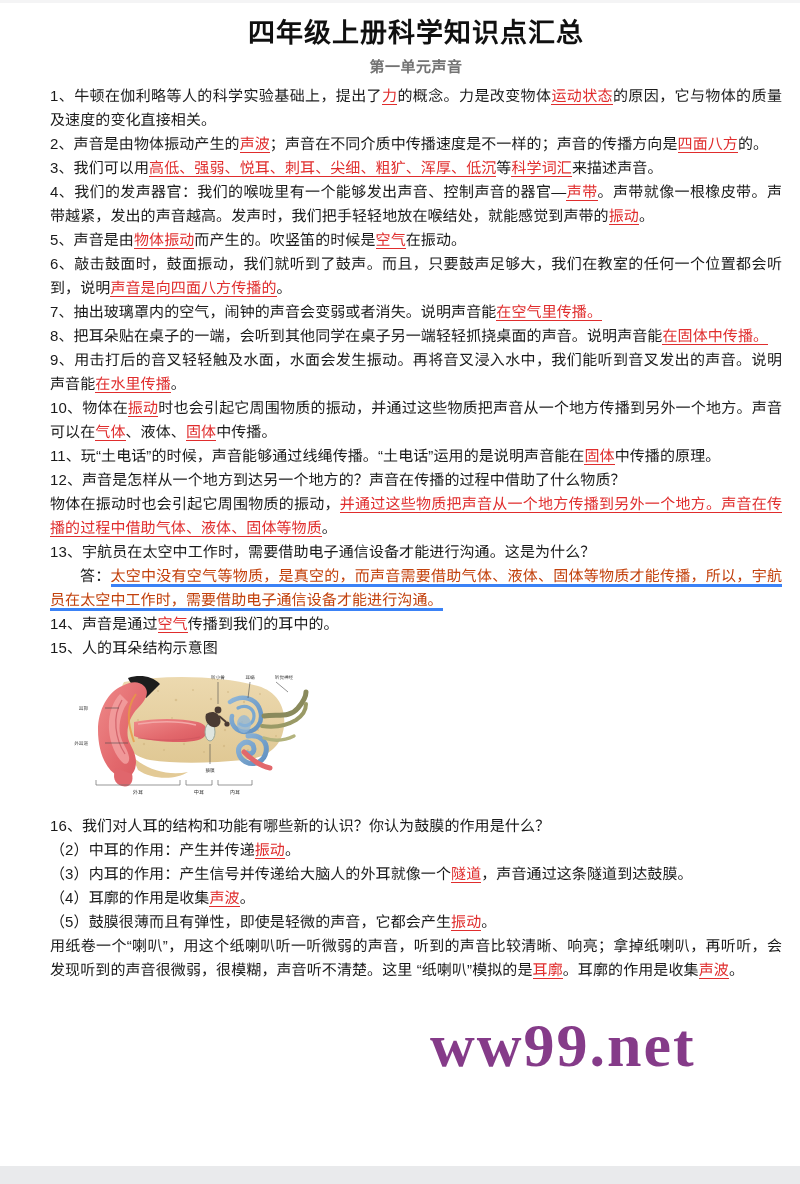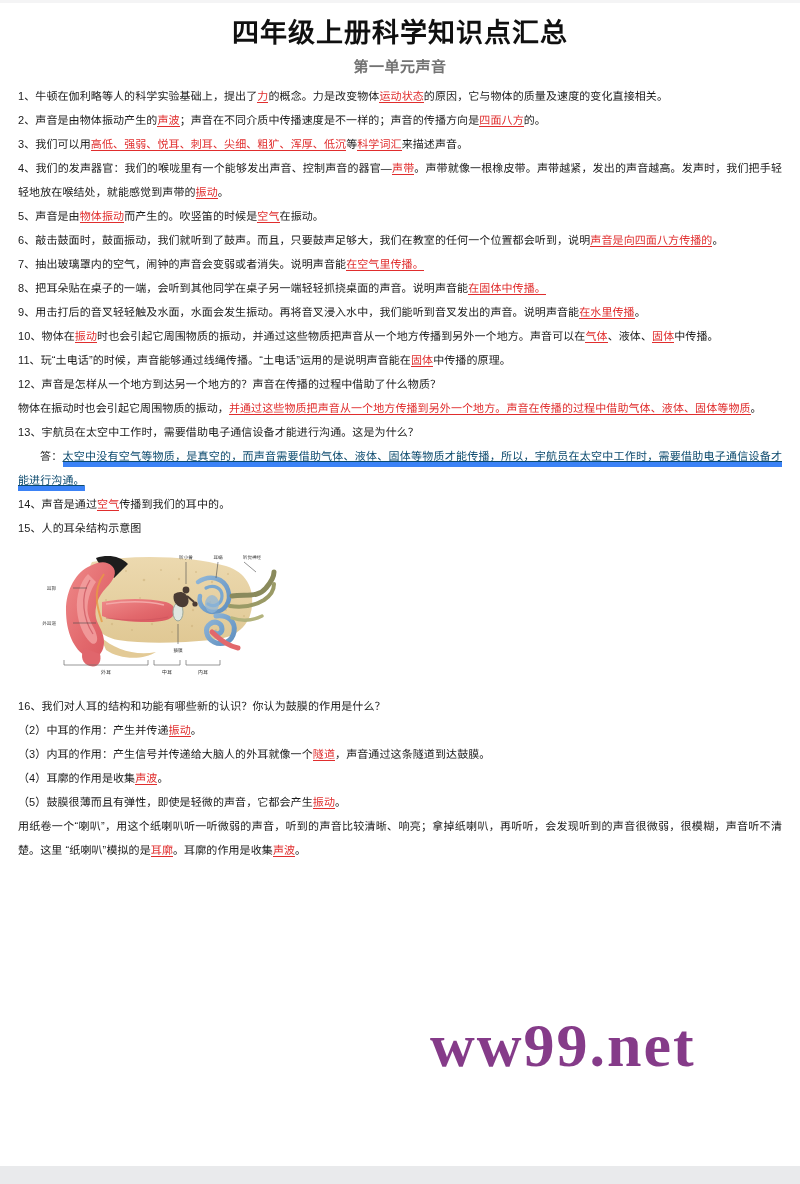--- a/index.html
+++ b/index.html
@@ -35,21 +35,21 @@
     font-weight: 700;
     letter-spacing: 2px;
     color: #701a75;
     opacity: .85;
     white-space: nowrap;
     pointer-events: none;
     z-index: 0;
     font-family: "Liberation Serif", "DejaVu Serif", serif;
   }
 
-  .content { position: relative; z-index: 2; }
+  .content { position: relative; z-index: 2; margin-left: 32px; }
 
   
   .doc-title {
     text-align: center;
     font-size: 27px;
     font-weight: 700;
     letter-spacing: 1px;
     color: #101010;
     margin: 16px 0 4px;
     line-height: 1.3;
@@ -58,38 +58,37 @@
     text-align: center;
     font-size: 15px;
     font-weight: 700;
     color: #737373;
     letter-spacing: .5px;
     margin: 4px 0 8px;
   }
 
   
   .para {
-    font-size: 11px;
+    font-size: 15px;
     line-height: 24px;
     color: #1a1a1a;
     margin: 0;
     text-align: justify;
     letter-spacing: .1px;
   }
   .para.indent { text-indent: 2em; }
 
   
   .hl-red {
     color: #e02d2d;
     border-bottom: 1px solid #e02d2d;
   }
   .hl-blue {
-    color: #0c4a6e;
-    border-bottom: 5px solid #3b82f6;
-    text-decoration: underline;
+    color: #c2410c;
+    border-bottom: 3px solid #3b82f6;
   }
 
   
   .figure-wrap {
     margin: 4px 0 10px 22px;
     width: 252px;
     height: 140px;
     position: relative;
   }
   .ear-svg { display: block; }

